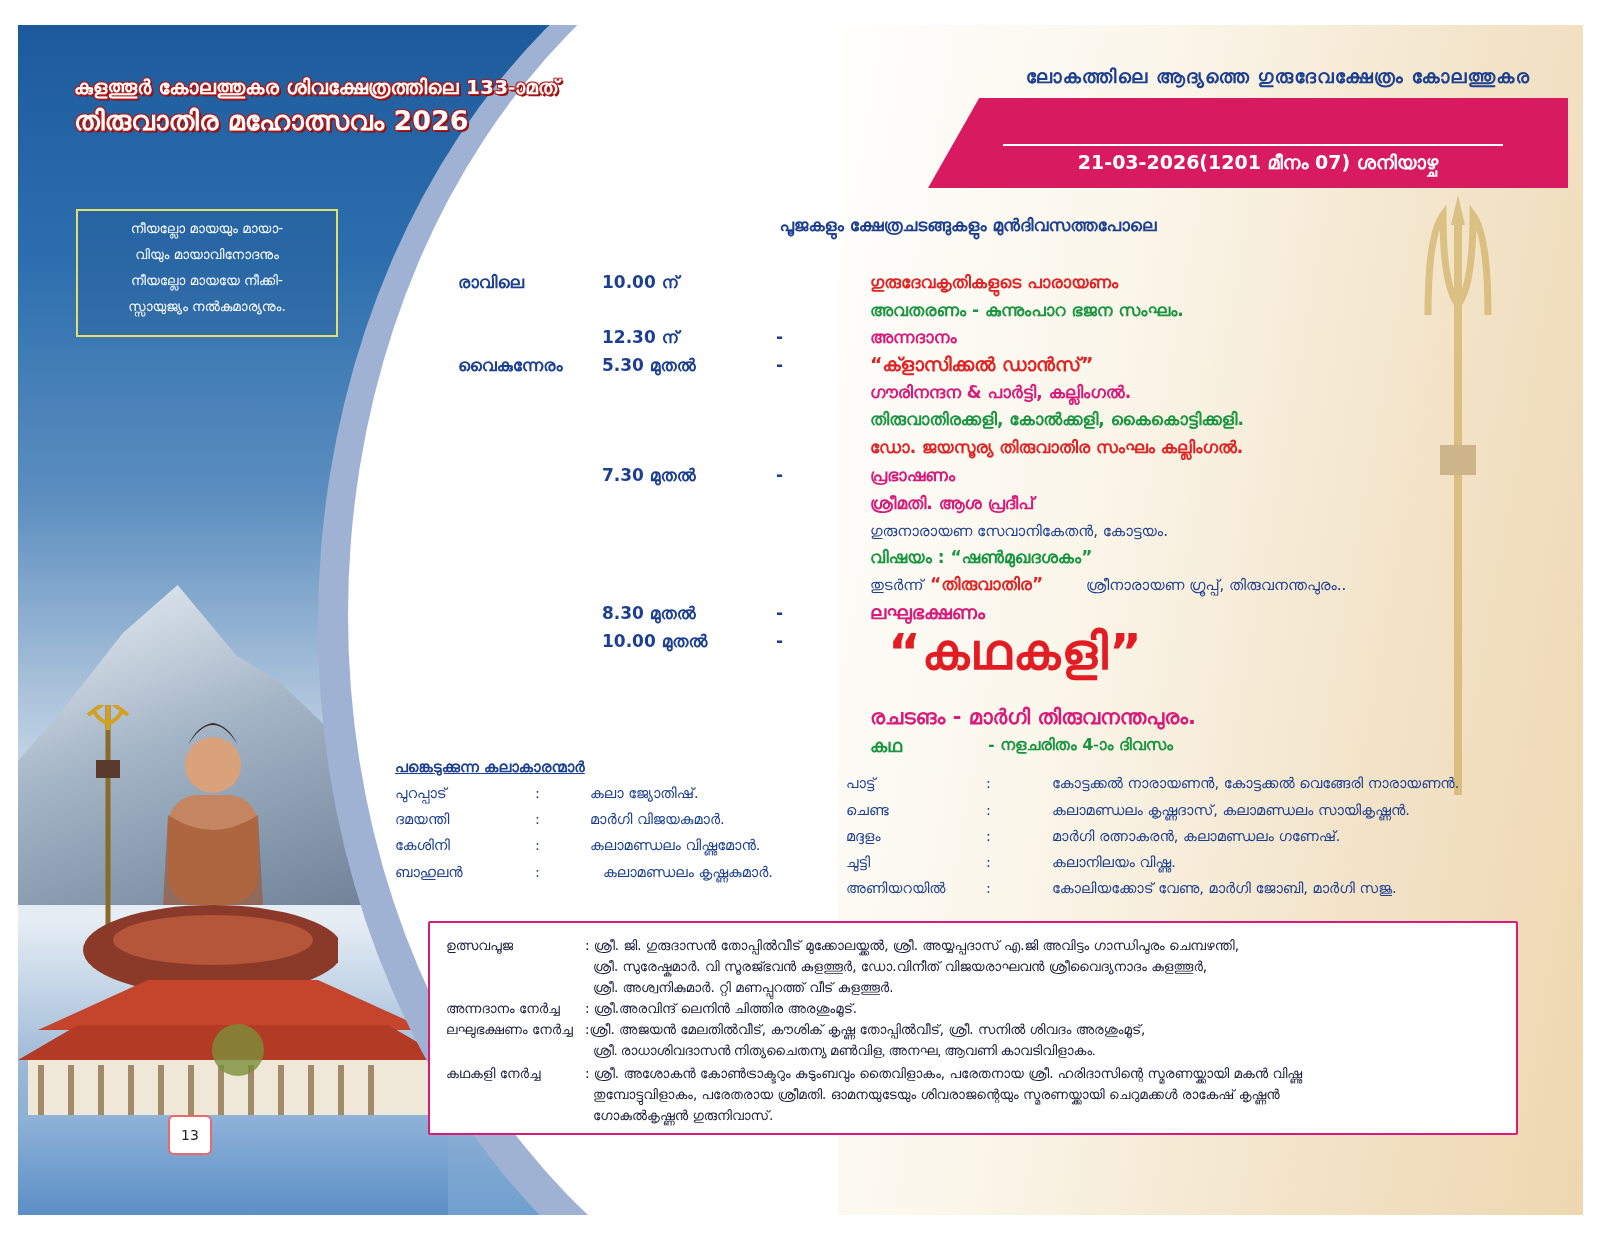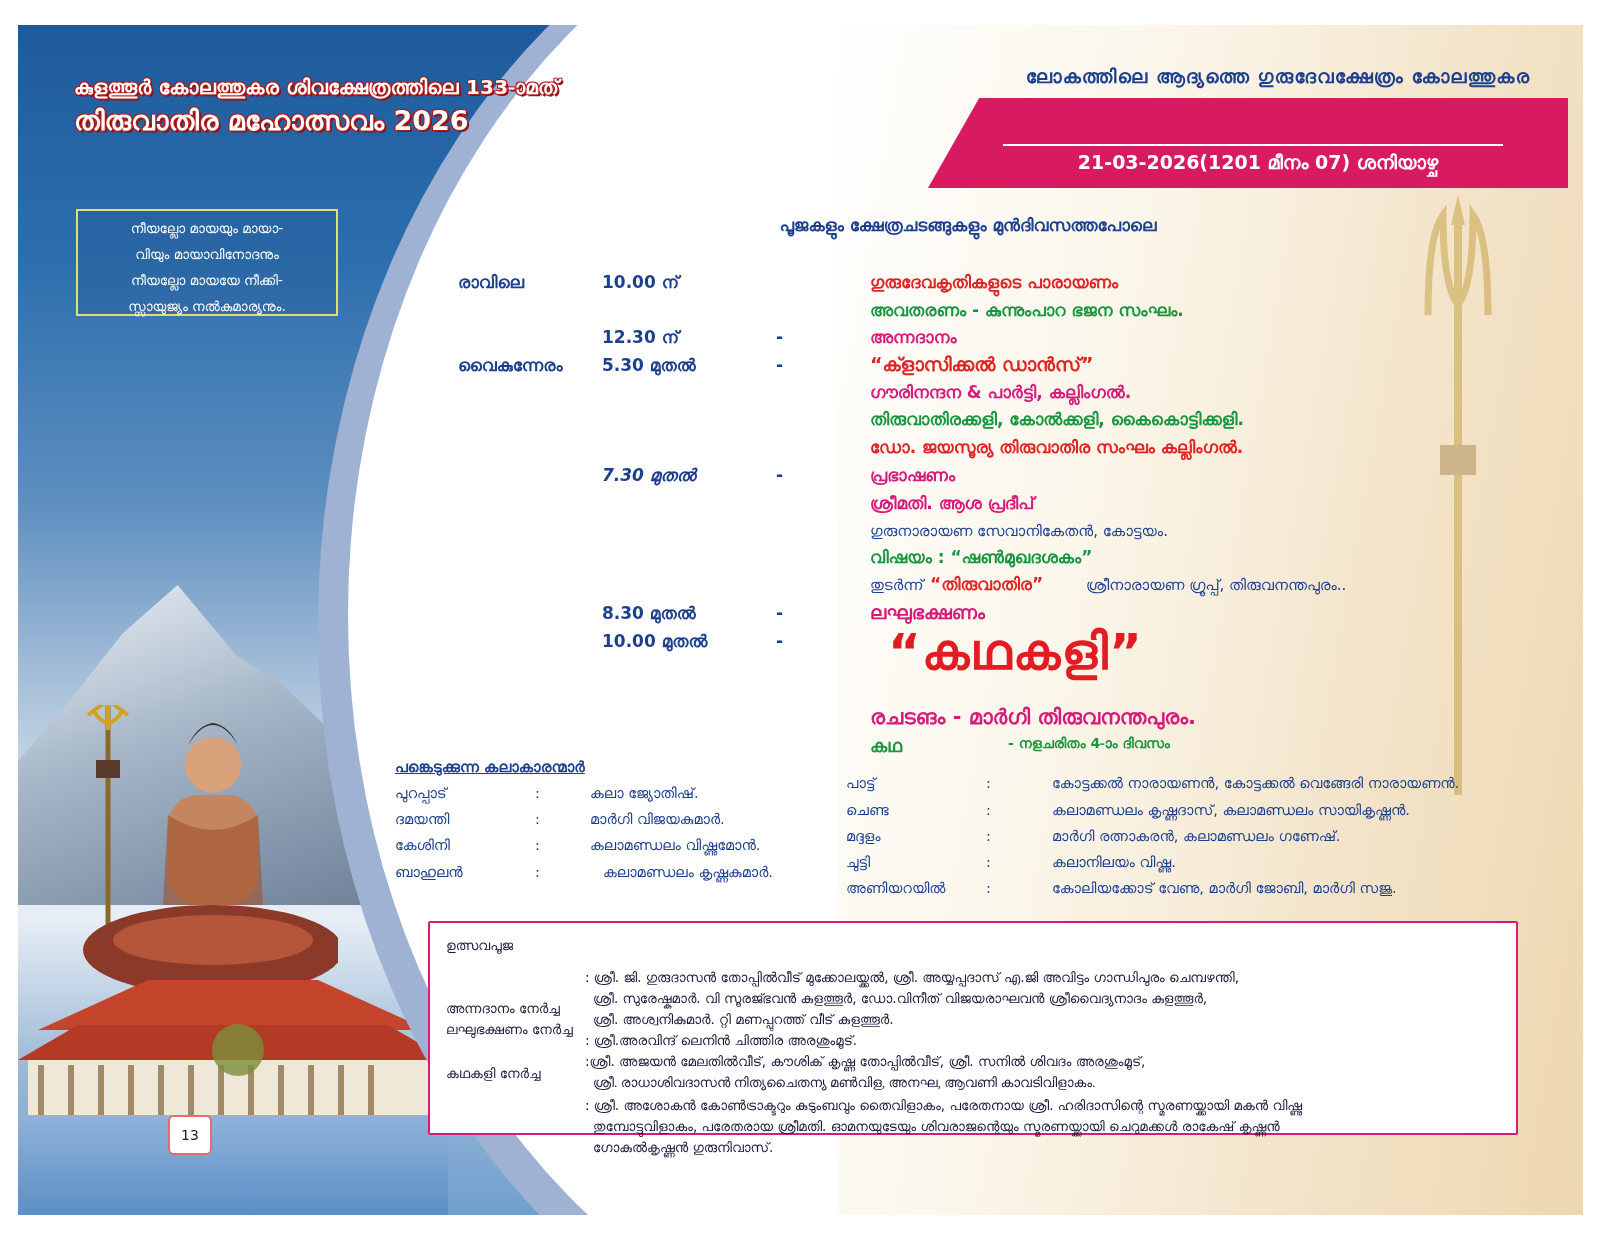--- a/index.html
+++ b/index.html
@@ -19,21 +19,21 @@
               clip-path: polygon(0 100%, 0 55%, 10% 40%, 25% 15%, 38% 0, 52% 22%, 62% 30%, 78% 50%, 100% 65%, 100% 100%); }
   .shiva-body { position:absolute; left:30px; top:680px; width:290px; height:300px; }
   .temple { position:absolute; left:0; top:945px; width:430px; height:175px; }
   .water { position:absolute; left:0; top:1090px; width:430px; height:100px; background:linear-gradient(180deg,#8fb3d9,#5c8fc6); }
 
   .header-left { position:absolute; left:56px; top:50px; color:#ffffff; font-weight:bold;
                  text-shadow: -1px -1px 0 #b01a1a, 1px -1px 0 #b01a1a, -1px 1px 0 #b01a1a, 1px 1px 0 #b01a1a, 2px 2px 0 #8a1010; }
   .header-left .line1 { font-size:20px; letter-spacing:0.2px; }
   .header-left .line2 { font-size:27px; margin-top:6px; }
 
-  .poem-box { position:absolute; left:58px; top:184px; width:262px; height:107px; border:2px solid #e2e06a;
+  .poem-box { position:absolute; left:58px; top:184px; width:262px; height:128px; border:2px solid #e2e06a;
               color:#ffffff; font-size:13.5px; text-align:center; line-height:26px; padding-top:4px; box-sizing:border-box;
               background:rgba(30,80,140,0.25); }
 
   .page-num { position:absolute; left:150px; top:1090px; width:40px; height:36px; background:#ffffff; border:2px solid #e86a6a;
               border-radius:6px; text-align:center; line-height:36px; font-size:14px; color:#222; }
 
   
   .tagline { position:absolute; left:912px; top:40px; width:600px; text-align:right; color:#1d3f8f; font-weight:bold; font-size:19px; letter-spacing:1px; }
   .ribbon { position:absolute; left:910px; top:73px; width:640px; height:90px; background:#d81b60;
             clip-path: polygon(8% 0, 100% 0, 100% 100%, 0 100%); }
@@ -59,21 +59,21 @@
   .artists-title { position:absolute; left:377px; top:733px; color:#1d3f8f; font-weight:bold; font-size:15px; text-decoration:underline; }
   .artist-row { position:absolute; font-size:14.5px; color:#1d3f8f; white-space:nowrap; }
   .artist-row .role { position:absolute; left:0; width:140px; }
   .artist-row .colon { position:absolute; }
   .artist-row .name { position:absolute; }
 
   .donors { position:absolute; left:410px; top:896px; width:1090px; height:214px; background:#ffffff; border:2px solid #d81b7b;
             border-radius:2px; box-sizing:border-box; }
   .donor-row { position:absolute; font-size:13.5px; color:#1a1a3a; white-space:nowrap; }
   .donor-label { position:absolute; left:16px; }
-  .donor-text { position:absolute; line-height:21px;margin-top:32px; }
+  .donor-text { position:absolute; line-height:21px; }
 </style>
 </head>
 <body>
 
 <div class="page">
 
   <div class="leftpanel">
     <div class="sky"></div>
     <div class="mountain"></div>
     <svg class="shiva-body" viewBox="0 0 290 300">
@@ -153,40 +153,40 @@
     <div class="sched magenta" style="left:852px;top:302px;">അന്നദാനം</div>
 
     <div class="sched navy" style="left:440px;top:330px;">വൈകുന്നേരം</div>
     <div class="sched navy" style="left:584px;top:330px;">5.30 മുതൽ</div>
     <div class="sched navy" style="left:758px;top:330px;">-</div>
     <div class="sched red" style="left:852px;top:328px;font-size:19px;">“ക്ളാസിക്കൽ ഡാൻസ്”</div>
     <div class="sched magenta" style="left:852px;top:357px;">ഗൗരിനന്ദന &amp; പാർട്ടി, കല്ലിംഗൽ.</div>
     <div class="sched green" style="left:852px;top:384px;">തിരുവാതിരക്കളി, കോൽക്കളി, കൈകൊട്ടിക്കളി.</div>
     <div class="sched red" style="left:852px;top:412px;">ഡോ. ജയസൂര്യ തിരുവാതിര സംഘം കല്ലിംഗൽ.</div>
 
-    <div class="sched navy" style="left:584px;top:440px;font-style:italic;">7.30  മുതൽ</div>
+    <div class="sched navy" style="left:584px;top:440px;">7.30  മുതൽ</div>
     <div class="sched navy" style="left:758px;top:440px;">-</div>
     <div class="sched magenta" style="left:852px;top:440px;">പ്രഭാഷണം</div>
     <div class="sched magenta" style="left:852px;top:468px;">ശ്രീമതി. ആശ പ്രദീപ്</div>
     <div class="sched plain" style="left:852px;top:497px;">ഗുരുനാരായണ സേവാനികേതൻ, കോട്ടയം.</div>
     <div class="sched green" style="left:852px;top:522px;">വിഷയം : “ഷൺമുഖദശകം”</div>
     <div class="sched plain" style="left:852px;top:551px;">തുടർന്ന്</div>
     <div class="sched red" style="left:912px;top:549px;">“തിരുവാതിര”</div>
     <div class="sched plain" style="left:1068px;top:551px;">ശ്രീനാരായണ ഗ്രൂപ്പ്, തിരുവനന്തപുരം..</div>
 
     <div class="sched navy" style="left:584px;top:578px;">8.30 മുതൽ</div>
     <div class="sched navy" style="left:758px;top:578px;">-</div>
     <div class="sched magenta" style="left:852px;top:576px;font-size:19px;">ലഘുഭക്ഷണം</div>
 
     <div class="sched navy" style="left:584px;top:606px;">10.00 മുതൽ</div>
     <div class="sched navy" style="left:758px;top:606px;">-</div>
     <div class="kathakali">“കഥകളി”</div>
     <div class="sched magenta" style="left:852px;top:680px;font-size:21px;">രചടങം - മാർഗി തിരുവനന്തപുരം.</div>
     <div class="sched green" style="left:852px;top:710px;font-size:18px;">കഥ</div>
-    <div class="sched green" style="left:990px;top:710px;font-size:14px;">- നളചരിതം 4-ാം ദിവസം</div>
+    <div class="sched green" style="left:970px;top:710px;font-size:16px;">- നളചരിതം 4-ാം ദിവസം</div>
   </div>
 
   <div class="artists-title">പങ്കെടുക്കുന്ന കലാകാരന്മാർ</div>
 
   <div class="artist-row" style="left:377px;top:760px;">
     <span class="role">പുറപ്പാട്</span>
     <span class="colon" style="left:140px;">:</span>
     <span class="name" style="left:195px;">കലാ ജ്യോതിഷ്.</span>
   </div>
   <div class="artist-row" style="left:377px;top:786px;">

